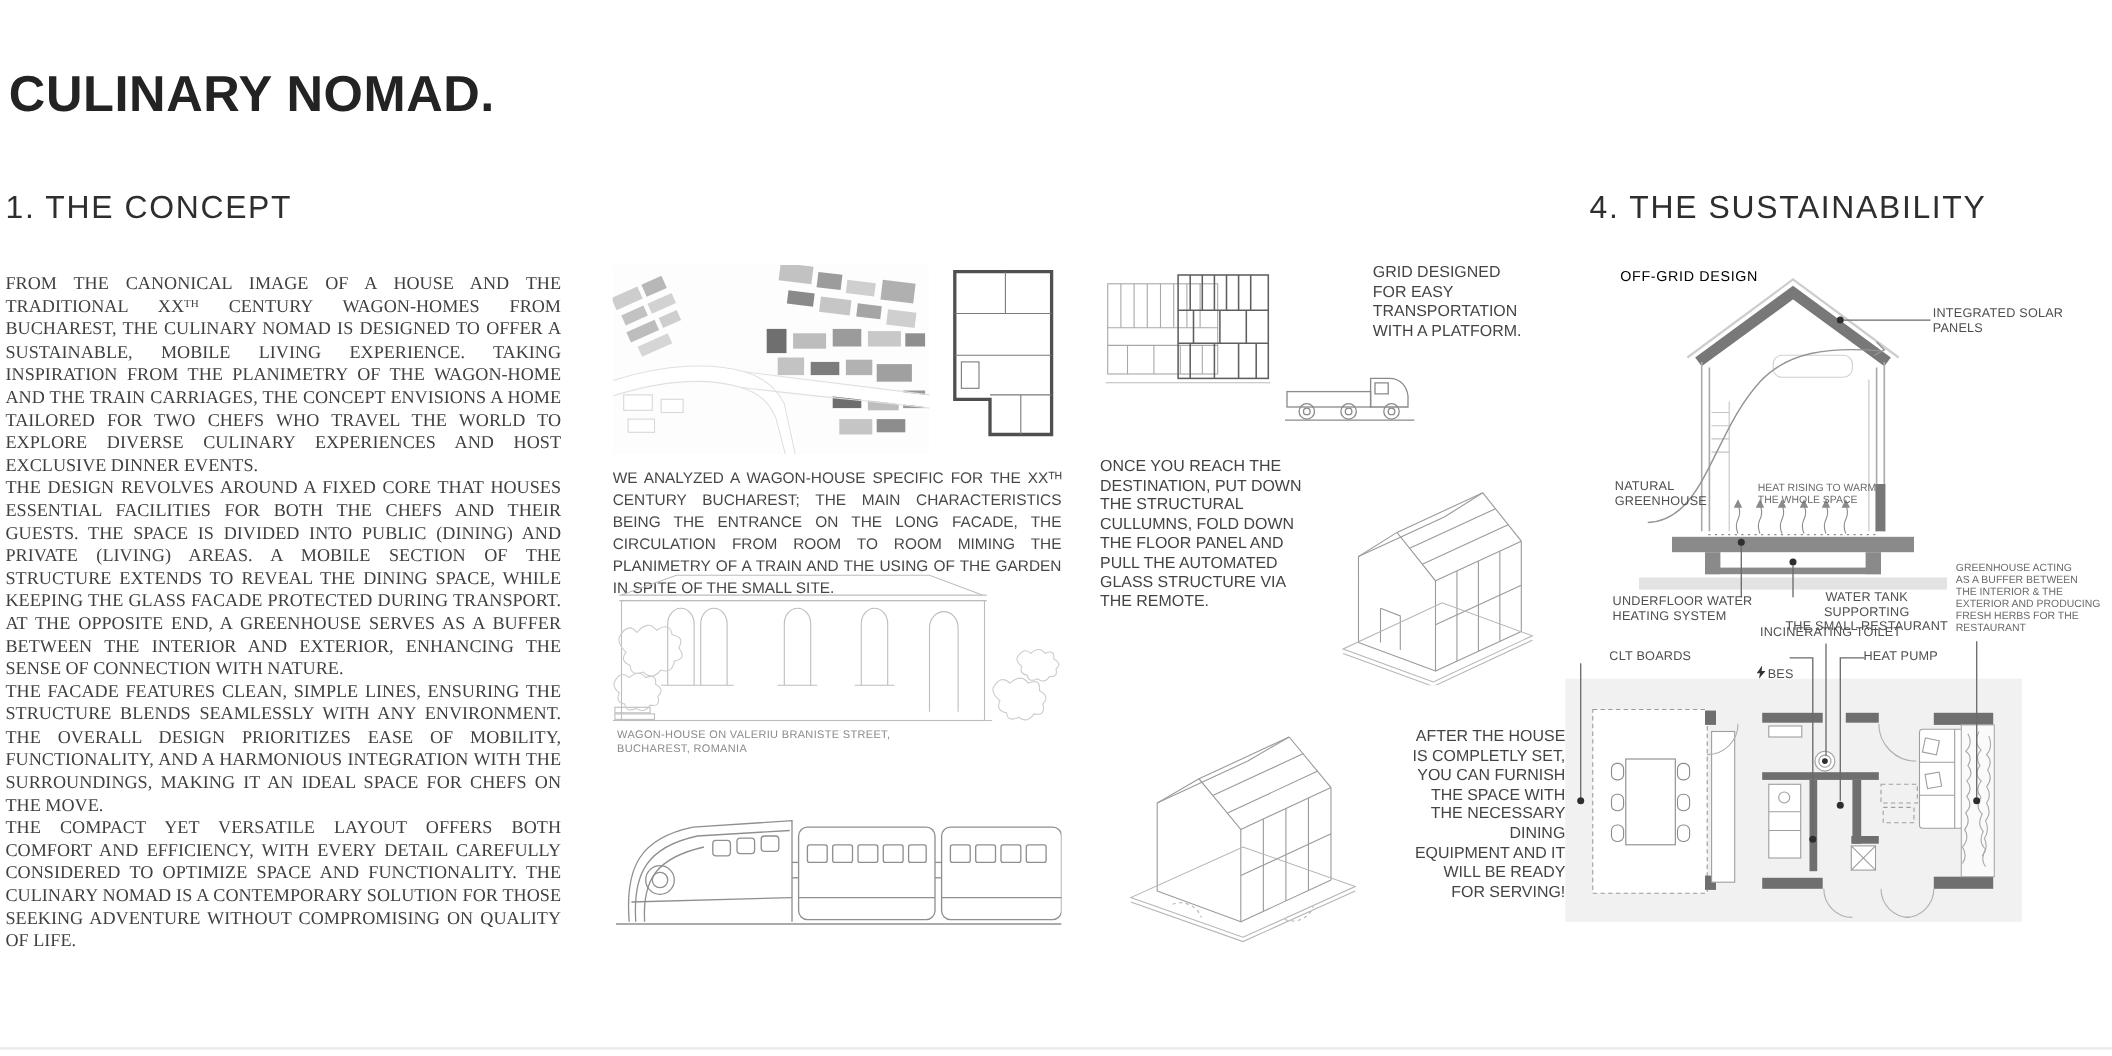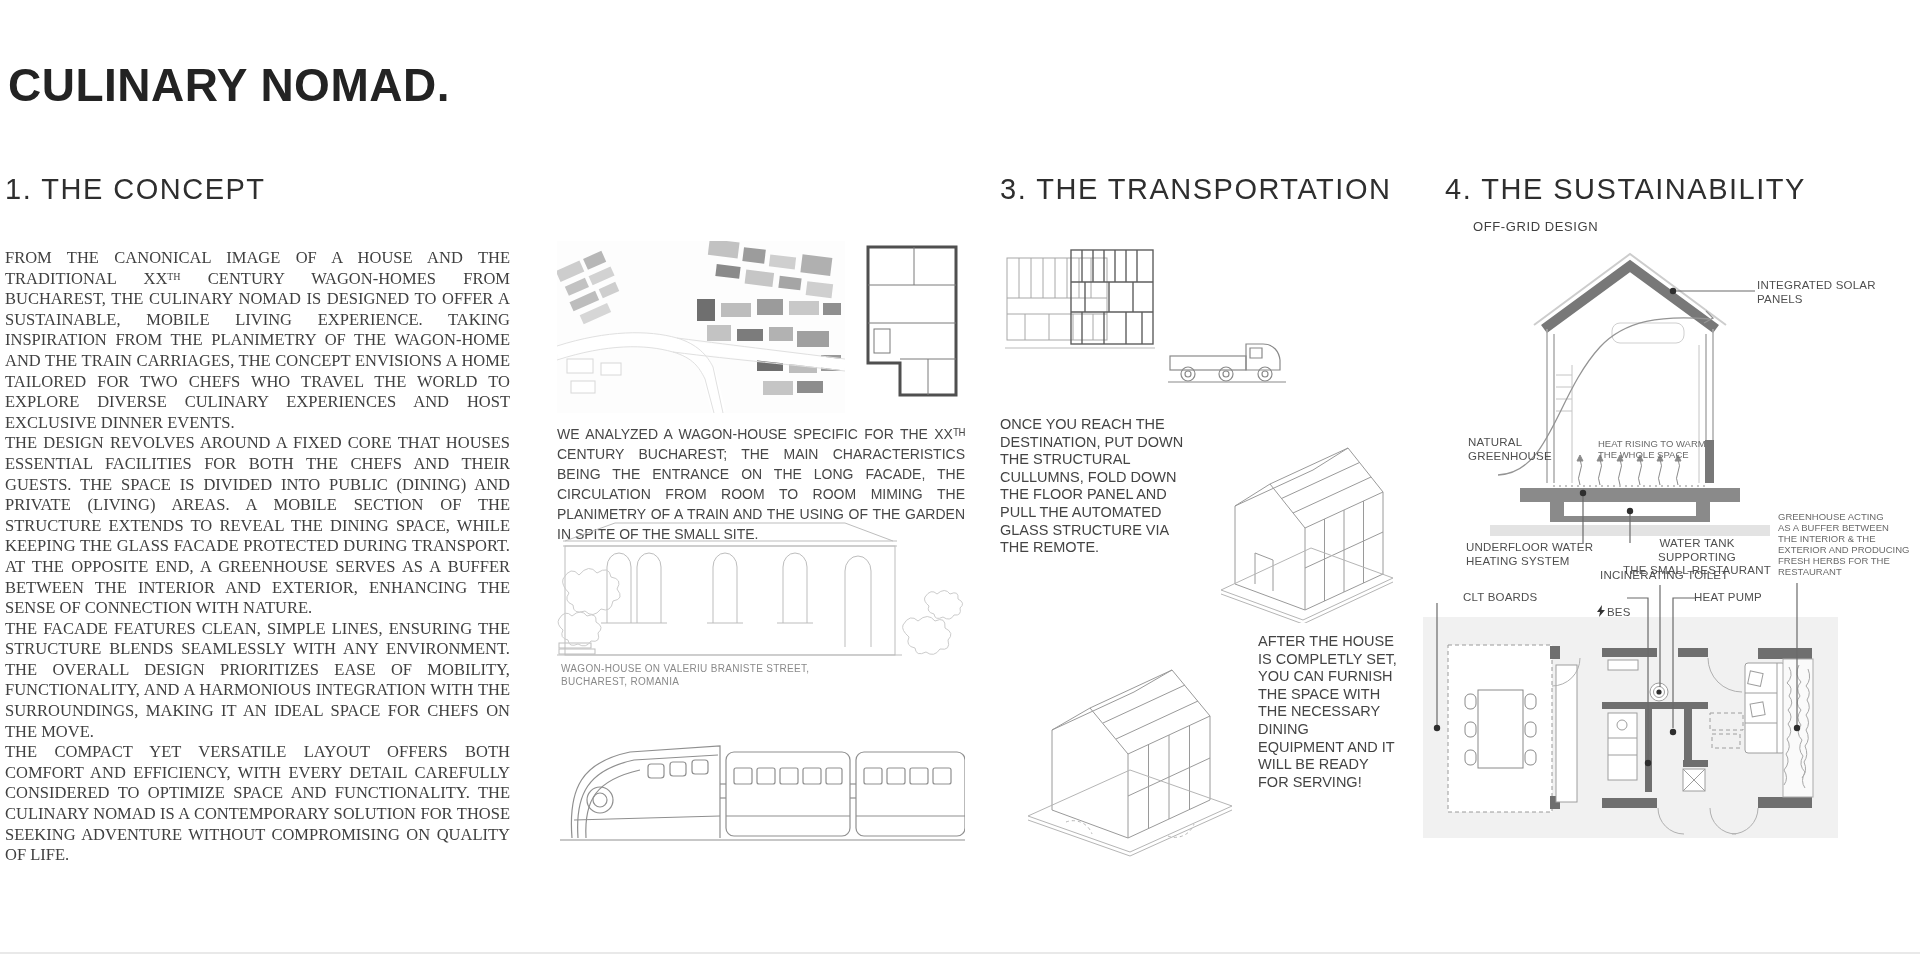--- a/index.html
+++ b/index.html
@@ -9,21 +9,21 @@
   .title{font-size:46px;font-weight:bold;color:#232323;letter-spacing:.5px;}
   .hd{font-size:29px;color:#2e2e2e;letter-spacing:1.5px;}
   .body-txt{font-size:16.5px;line-height:20.6px;text-align:justify;color:#404040;font-family:Liberation Serif, serif;}
   .body-txt p{margin:0;}
   .cap{font-size:14px;line-height:20px;text-align:justify;color:#474747;}
   .cap-sm{font-size:10px;line-height:13px;color:#8a8a8a;letter-spacing:.3px;white-space:pre-line;}
   .note{font-size:14.5px;line-height:17.6px;color:#444;white-space:pre-line;}
   .lbl{font-size:11.5px;line-height:13.5px;color:#4f4f4f;letter-spacing:.2px;white-space:pre-line;}
   .lbl-c{text-align:center;}
   .lbl-sm{font-size:9.5px;line-height:11px;color:#6a6a6a;white-space:pre-line;}
-  .subt{font-size:13px;color:#404040;letter-spacing:.6px;}
+  .subt{font-size:13px;color:#000000;letter-spacing:.6px;margin-top:24px;}
   .bolt{display:inline-block;vertical-align:-1px;margin-right:2px;}
   .bottom-rule{position:absolute;left:0;right:0;bottom:6px;height:2px;background:#e9e9e9;}
   svg{display:block;}
 </style>
 </head>
 <body>
 
 <div id="board">
 
   <div class="abs title" style="left:8px;top:58px;">CULINARY NOMAD.</div>
@@ -153,21 +153,20 @@
       <rect x="304" y="80" width="18" height="16" rx="2"></rect>
         <rect x="327" y="80" width="18" height="16" rx="2"></rect>
         <rect x="350" y="80" width="18" height="16" rx="2"></rect>
         <rect x="373" y="80" width="18" height="16" rx="2"></rect>
       <line x1="296" y1="128" x2="405" y2="128"></line>
       <line x1="290" y1="96" x2="296" y2="96"></line>
         <line x1="290" y1="110" x2="296" y2="110"></line>
     </g>
   </svg>
 
-  <div class="abs hd" style="left:1000px;top:173px;">3. THE TRANSPORTATION</div>
 
   <svg class="abs" style="left:1005px;top:242px;" width="150" height="150" viewBox="0 0 150 150">
     <g fill="none" stroke="#a8a8a8" stroke-width="1">
       <rect x="2" y="16" width="100" height="82"></rect>
       <line x1="14" y1="16" x2="14" y2="56"></line>
         <line x1="26" y1="16" x2="26" y2="56"></line>
         <line x1="38" y1="16" x2="38" y2="56"></line>
         <line x1="50" y1="16" x2="50" y2="56"></line>
         <line x1="62" y1="16" x2="62" y2="56"></line>
         <line x1="74" y1="16" x2="74" y2="56"></line>
@@ -208,29 +207,33 @@
       <circle cx="20" cy="48" r="7"></circle>
         <circle cx="20" cy="48" r="3"></circle>
       <circle cx="58" cy="48" r="7"></circle>
         <circle cx="58" cy="48" r="3"></circle>
       <circle cx="97" cy="48" r="7"></circle>
         <circle cx="97" cy="48" r="3"></circle>
       <line x1="0" y1="56" x2="118" y2="56"></line>
     </g>
   </svg>
 
+  <div class="abs note" style="left:1248px;top:240px;width:180px;">GRID DESIGNED
+FOR EASY
+TRANSPORTATION
+WITH A PLATFORM.</div>
   <div class="abs note" style="left:1000px;top:416px;width:230px;">ONCE YOU REACH THE
 DESTINATION, PUT DOWN
 THE STRUCTURAL
 CULLUMNS, FOLD DOWN
 THE FLOOR PANEL AND
 PULL THE AUTOMATED
 GLASS STRUCTURE VIA
 THE REMOTE.</div>
-  <div class="abs note" style="left:1258px;top:633px;width:165px;">AFTER THE HOUSE
+  <div class="abs note" style="left:1258px;top:662px;width:165px;text-align:right;">AFTER THE HOUSE
 IS COMPLETLY SET,
 YOU CAN FURNISH
 THE SPACE WITH
 THE NECESSARY
 DINING
 EQUIPMENT AND IT
 WILL BE READY
 FOR SERVING!</div>
 
   <svg class="abs" style="left:1197px;top:388px;" width="215" height="235" viewBox="0 0 215 235">

